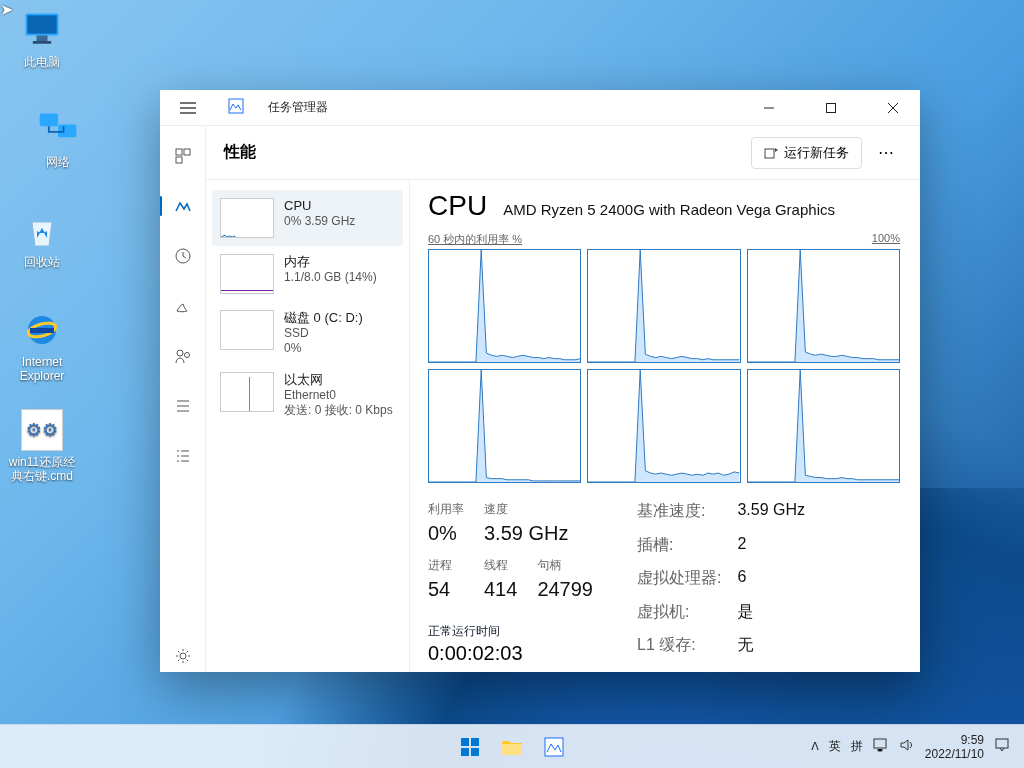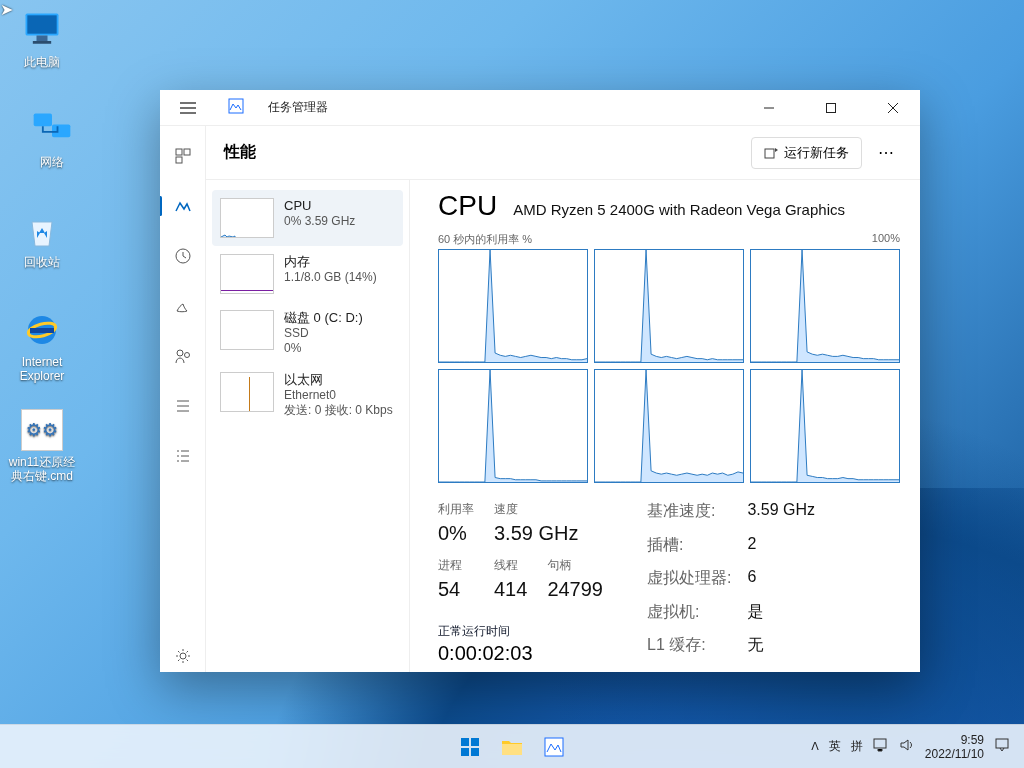--- a/index.html
+++ b/index.html
@@ -5,21 +5,21 @@
 * { margin: 0; padding: 0; box-sizing: border-box; font-family: "Segoe UI", "Microsoft YaHei", sans-serif; }
 body { width: 1024px; height: 768px; overflow: hidden; background: linear-gradient(135deg, #88c5f0 0%, #6eb8ed 30%, #4a9de0 60%, #0c4a8b 100%); position: relative; }
 .wave1 { position: absolute; bottom: 0; left: 0; width: 100%; height: 280px; background: radial-gradient(ellipse 800px 600px at 80% 120%, #1e6ad4 0%, #0c4a8b 50%, transparent 70%); }
 .wave2 { position: absolute; bottom: 0; right: 0; width: 600px; height: 400px; background: radial-gradient(ellipse 500px 400px at 70% 70%, #0c4a8b 0%, transparent 60%); }
 
 
 .desktop-icon { position: absolute; width: 72px; text-align: center; color: #fff; font-size: 12px; text-shadow: 0 1px 2px rgba(0,0,0,.7); }
 .desktop-icon .di-img { width: 44px; height: 44px; margin: 0 auto 3px; display: flex; align-items: center; justify-content: center; }
 .desktop-icon .di-label { line-height: 14px; word-break: break-word; }
 .di-pc { left: 6px; top: 8px; }
-.di-net { left: 16px; top: 108px; }
+.di-net { left: 22px; top: 108px; }
 .di-recycle { left: 6px; top: 208px; }
 .di-ie { left: 6px; top: 308px; }
 .di-cmd { left: 6px; top: 408px; }
 .monitor-svg { width: 44px; height: 44px; }
 .ie-svg { width: 40px; height: 40px; }
 .recycle-svg { width: 40px; height: 40px; }
 .cmd-box { width: 42px; height: 42px; background: #fff; border: 1px solid #ccc; display: flex; align-items: center; justify-content: center; font-size: 18px; color: #3373b8; }
 
 
 .cursor { position: absolute; top: 0; left: 0; font-size: 16px; color: #fff; text-shadow: 0 0 2px #000; z-index: 5; }
@@ -40,36 +40,36 @@
 .tm-nav-spacer { flex: 1; }
 
 
 .tm-right { flex: 1; display: flex; flex-direction: column; }
 .tm-head { height: 54px; display: flex; align-items: center; padding: 0 18px; border-bottom: 1px solid #eee; }
 .tm-head-title { font-size: 16px; font-weight: 600; }
 .tm-head-spacer { flex: 1; }
 .tm-newtask { display: flex; align-items: center; gap: 6px; font-size: 13px; padding: 6px 12px; border-radius: 4px; border: 1px solid #ddd; background: #fff; }
 .tm-more { width: 32px; height: 32px; display: flex; align-items: center; justify-content: center; margin-left: 8px; }
 
-.tm-content { flex: 1; display: flex; overflow: hidden; gap: 10px; }
+.tm-content { flex: 1; display: flex; overflow: hidden; }
 .tm-list { width: 204px; border-right: 1px solid #eee; padding: 10px 6px 0; }
 .tm-list-item { display: flex; gap: 10px; padding: 8px; border-radius: 4px; }
 .tm-list-item.active { background: #eef3f8; }
 .thumb { width: 54px; height: 40px; border: 1px solid #ccc; background: #fff; position: relative; overflow: hidden; }
 .thumb.mem::after { content: ""; position: absolute; left: 0; right: 0; bottom: 2px; height: 1px; background: #7a1fa2; }
 .thumb.net .bar { position: absolute; left: 28px; bottom: 0; width: 1px; height: 90%; background: #c47a19; }
 .list-meta .t { font-size: 13px; color: #222; line-height: 16px; }
 .list-meta .s { font-size: 12px; color: #555; line-height: 15px; }
 
 
 .tm-detail { flex: 1; padding: 10px 20px 0 18px; display: flex; flex-direction: column; }
 .cpu-head { display: flex; align-items: baseline; gap: 16px; margin-bottom: 10px; }
 .cpu-head .big { font-size: 28px; font-weight: 400; }
 .cpu-head .model { font-size: 15px; color: #111; }
-.axis-row { display: flex; justify-content: space-between; font-size: 11px; color: #666; margin-bottom: 2px; }
+.axis-row { display: flex; justify-content: space-between; font-size: 11px; color: #666; margin-bottom: 2px; text-decoration: underline; }
 .charts { display: grid; grid-template-columns: repeat(3, 1fr); grid-template-rows: repeat(2, 1fr); gap: 6px; height: 234px; }
 .chart { border: 1px solid #2d7bc2; position: relative; }
 .chart svg { position: absolute; inset: 0; width: 100%; height: 100%; }
 .stats { display: flex; gap: 44px; margin-top: 18px; }
 .stat-grid { display: grid; grid-template-columns: repeat(3, auto); column-gap: 20px; row-gap: 4px; }
 .sg-label { font-size: 12px; color: #666; }
 .sg-val { font-size: 20px; color: #111; margin-bottom: 8px; }
 .spec-grid { display: grid; grid-template-columns: auto auto; column-gap: 16px; row-gap: 4px; font-size: 16px; }
 .spec-grid .k { color: #666; }
 .spec-grid .v { color: #111; }

